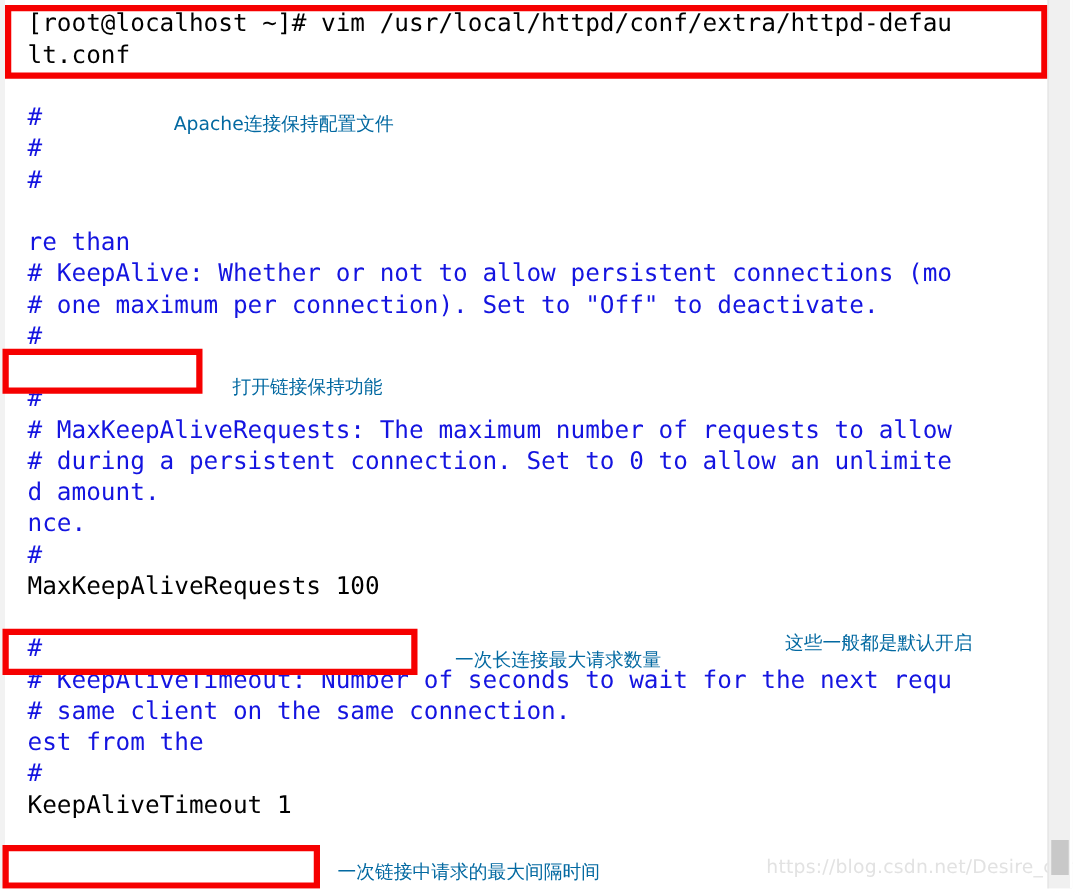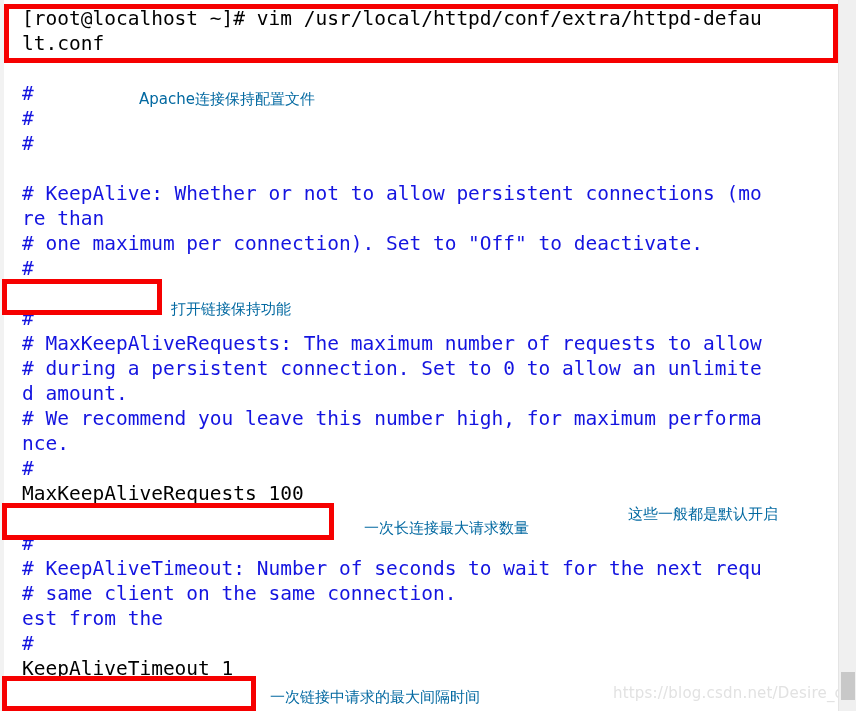--- a/index.html
+++ b/index.html
@@ -87,21 +87,21 @@
 
   
   .anno {
     position: absolute;
     color: #0369a1;
     font-family: "DejaVu Sans", "Liberation Sans", sans-serif;
     font-size: 15px;
     white-space: nowrap;
   }
   #anno-title   { left: 139px; top: 90px; }
-  #anno-ka      { left: 171px; top: 300px; }
+  #anno-ka      { left: 186px; top: 300px; }
   #anno-default { left: 628px; top: 481px; margin-top: 24px; }
   #anno-mkar    { left: 364px; top: 519px; }
   #anno-kato    { left: 270px; top: 688px; }
 
   .watermark {
     position: absolute;
     left: 613px;
     top: 684px;
     font-family: "DejaVu Sans", "Liberation Sans", sans-serif;
     font-size: 15px;
@@ -121,30 +121,29 @@
     <div class="line cmd clipped">[root@localhost ~]# systemctl restart httpd</div>
     <div class="line cmd" style="margin-top:0px">[root@localhost ~]# vim /usr/local/httpd/conf/extra/httpd-defau</div>
     <div class="line cmd">lt.conf</div>
 
     <div class="line">&nbsp;</div>
 
     <div class="line">#</div>
     <div class="line">#</div>
     <div class="line">#</div>
     <div class="line">&nbsp;</div>
+    <div class="line">re than</div>
     <div class="line"># KeepAlive: Whether or not to allow persistent connections (mo</div>
-    <div class="line">re than</div>
     <div class="line"># one maximum per connection). Set to "Off" to deactivate.</div>
     <div class="line">#</div>
     <div class="line">&nbsp;</div>
     <div class="line">#</div>
     <div class="line"># MaxKeepAliveRequests: The maximum number of requests to allow</div>
     <div class="line"># during a persistent connection. Set to 0 to allow an unlimite</div>
     <div class="line">d amount.</div>
-    <div class="line"># We recommend you leave this number high, for maximum performa</div>
     <div class="line">nce.</div>
     <div class="line">#</div>
     <div class="line cfg">MaxKeepAliveRequests 100</div>
     <div class="line">&nbsp;</div>
     <div class="line">#</div>
     <div class="line"># KeepAliveTimeout: Number of seconds to wait for the next requ</div>
     <div class="line"># same client on the same connection.</div>
     <div class="line">est from the</div>
     <div class="line">#</div>
     <div class="line cfg">KeepAliveTimeout 1</div>

